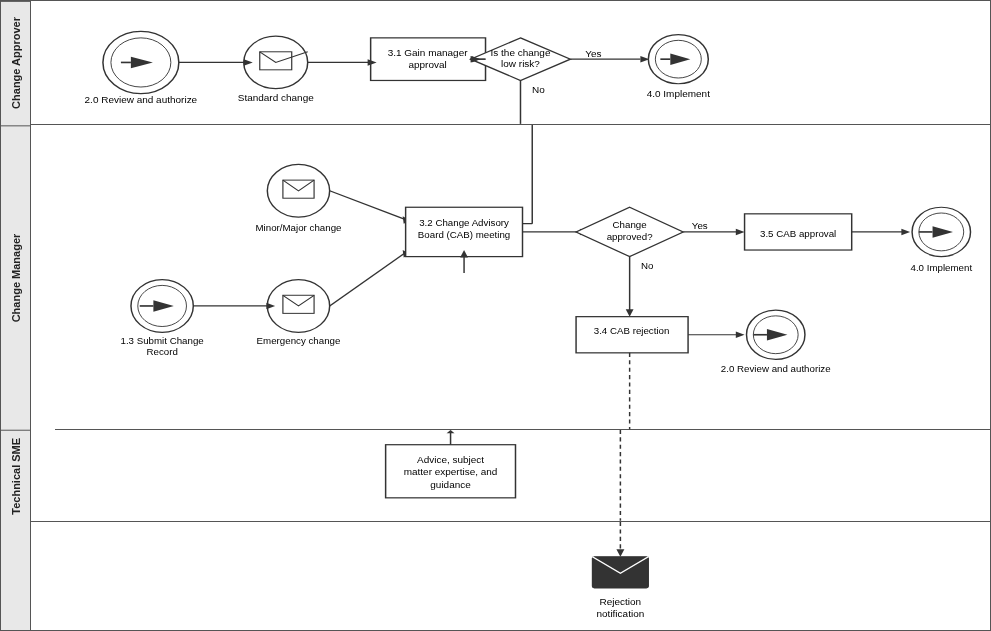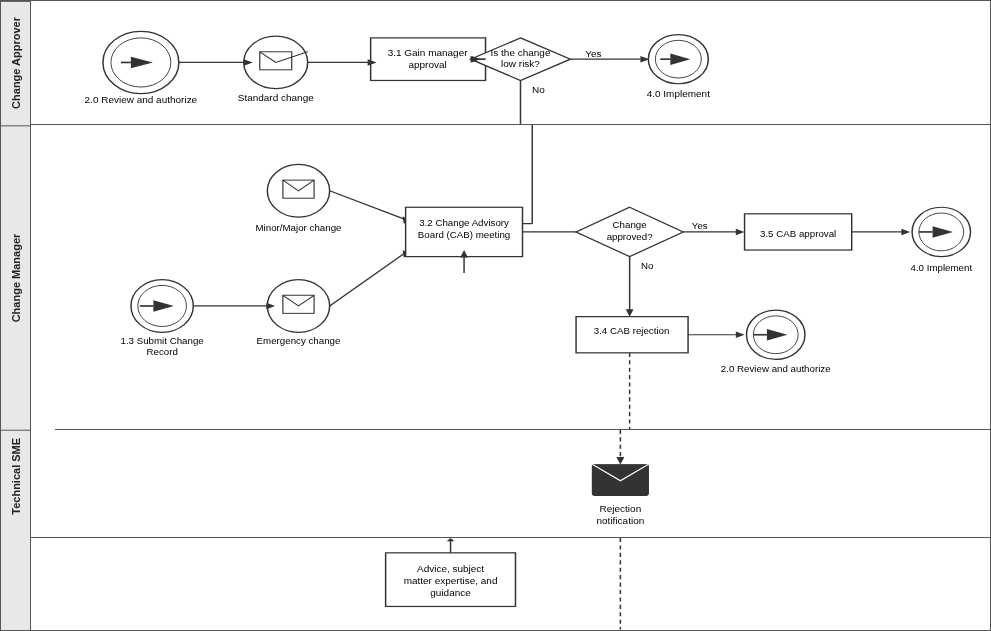--- a/index.html
+++ b/index.html
@@ -214,42 +214,42 @@
         <circle cx="740" cy="255" r="30" fill="white" stroke="#333" stroke-width="1.5"></circle>
         <circle cx="740" cy="255" r="23" fill="none" stroke="#333" stroke-width="1"></circle>
         <polygon points="731,248 752,255 731,262" fill="#333"></polygon>
         <line x1="717" y1="255" x2="731" y2="255" stroke="#333" stroke-width="2"></line>
         <text x="740" y="298" class="node-text">2.0 Review and authorize</text>
 
         <line x1="590" y1="277" x2="590" y2="370" stroke="#333" stroke-width="1.5" stroke-dasharray="5,4"></line>
       </svg>
     </div>
 
-    <div class="lane lane-bottom">
-      <svg viewBox="0 0 960 131" preserveAspectRatio="none">
-
-        <line x1="590" y1="0" x2="590" y2="35" stroke="#333" stroke-width="1.5" stroke-dasharray="5,4"></line>
-        <polygon points="586,33 590,42 594,33" fill="#333"></polygon>
-
-        <rect x="562" y="42" width="56" height="38" fill="#333" stroke="#333" stroke-width="1.2" rx="2"></rect>
-        <polyline points="562,42 590,62 618,42" fill="none" stroke="white" stroke-width="1.5"></polyline>
-
-        <text x="590" y="98" class="node-text">Rejection</text>
-        <text x="590" y="112" class="node-text">notification</text>
-      </svg>
-    </div>
-
     <div class="lane lane-sme">
       <svg viewBox="0 0 960 111" preserveAspectRatio="none">
 
         <rect x="355" y="18" width="130" height="65" fill="white" stroke="#333" stroke-width="1.5"></rect>
         <text x="420" y="38" class="node-text">Advice, subject</text>
         <text x="420" y="53" class="node-text">matter expertise, and</text>
         <text x="420" y="68" class="node-text">guidance</text>
 
         <line x1="420" y1="18" x2="420" y2="2" stroke="#333" stroke-width="1.5"></line>
         <polygon points="416,4 420,0 424,4" fill="#333"></polygon>
 
         <line x1="590" y1="0" x2="590" y2="111" stroke="#333" stroke-width="1.5" stroke-dasharray="5,4"></line>
       </svg>
     </div>
+
+    <div class="lane lane-bottom">
+      <svg viewBox="0 0 960 131" preserveAspectRatio="none">
+
+        <line x1="590" y1="0" x2="590" y2="35" stroke="#333" stroke-width="1.5" stroke-dasharray="5,4"></line>
+        <polygon points="586,33 590,42 594,33" fill="#333"></polygon>
+
+        <rect x="562" y="42" width="56" height="38" fill="#333" stroke="#333" stroke-width="1.2" rx="2"></rect>
+        <polyline points="562,42 590,62 618,42" fill="none" stroke="white" stroke-width="1.5"></polyline>
+
+        <text x="590" y="98" class="node-text">Rejection</text>
+        <text x="590" y="112" class="node-text">notification</text>
+      </svg>
+    </div>
   </div>
 </div>
 
 </body></html>

